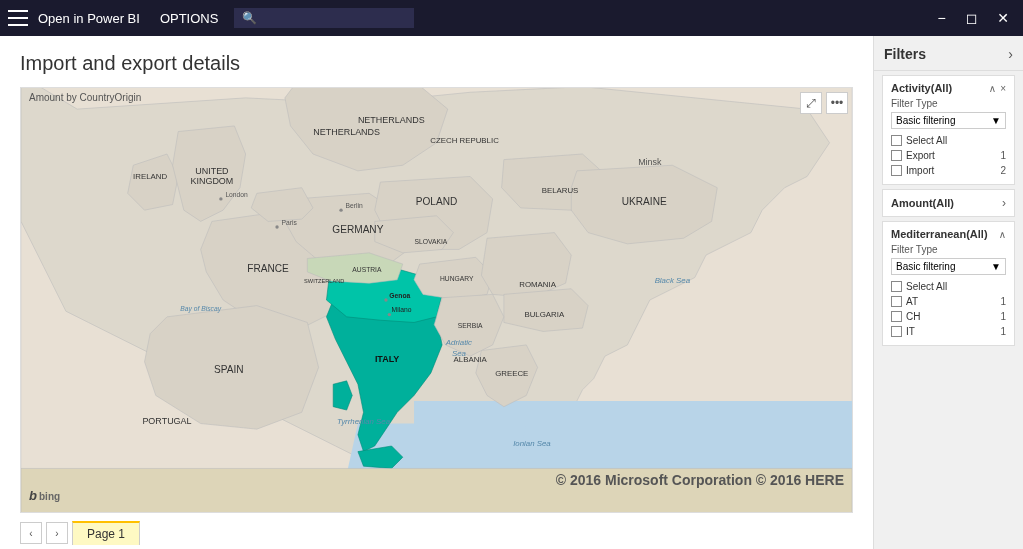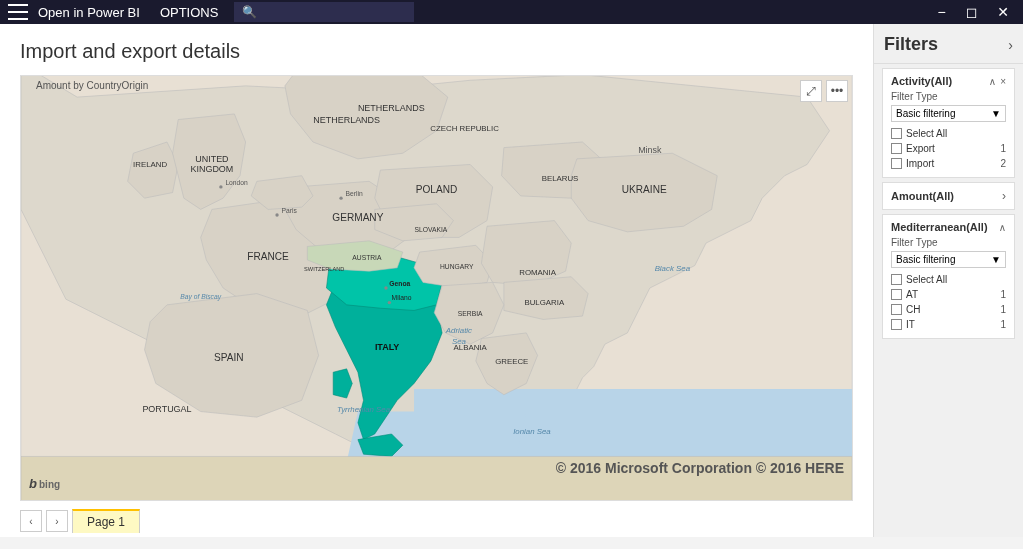--- a/index.html
+++ b/index.html
@@ -1,21 +1,21 @@
 <!DOCTYPE html>
 <html><head>
   <meta charset="utf-8">
   <style>
     * { box-sizing: border-box; margin: 0; padding: 0; }
     body { font-family: 'Segoe UI', sans-serif; background: #f3f3f3; width: 1023px; height: 549px; overflow: hidden; }
 
     
     .titlebar {
       background: #1a1a2e;
-      height: 24px;
+      height: 36px;
       display: flex;
       align-items: center;
       padding: 0 8px;
       color: white;
     }
     .titlebar-hamburger {
       width: 20px; height: 16px; display: flex; flex-direction: column; justify-content: space-between; cursor: pointer; margin-right: 10px;
     }
     .titlebar-hamburger span { height: 2px; background: white; display: block; }
     .titlebar-title { font-size: 13px; font-weight: 400; }
@@ -29,21 +29,21 @@
 
     
     .main { display: flex; height: calc(549px - 36px); }
 
     
     .content { flex: 1; padding: 16px 20px 0 20px; background: white; display: flex; flex-direction: column; }
     .page-title { font-size: 20px; color: #333; margin-bottom: 12px; font-weight: 300; }
 
     
     .map-container { flex: 1; border: 1px solid #ddd; position: relative; overflow: hidden; background: #d4e8f0; }
-    .map-label { position: absolute; top: 4px; left: 8px; font-size: 10px; color: #555; margin-left: 7px; }
+    .map-label { position: absolute; top: 4px; left: 8px; font-size: 10px; color: #555; }
 
     
     .map-svg { width: 100%; height: 100%; }
 
     
     .map-tooltip {
       position: absolute; top: 48%; left: 50%; transform: translate(-10%, -50%);
       background: rgba(30,30,30,0.92); color: white; padding: 8px 12px; font-size: 11px; min-width: 130px;
     }
     .map-tooltip table { border-collapse: collapse; }
@@ -61,21 +61,21 @@
     .map-copyright { position: absolute; bottom: 24px; right: 8px; font-size: 14px; color: #555; font-weight: bold; }
 
     
     .page-nav { display: flex; align-items: center; height: 32px; margin-top: 4px; gap: 4px; }
     .page-nav-btn { background: none; border: 1px solid #ccc; width: 22px; height: 22px; font-size: 10px; cursor: pointer; display: flex; align-items: center; justify-content: center; color: #555; }
     .page-tab { background: #fef9c3; border: 1px solid #ccc; border-bottom: none; padding: 4px 14px; font-size: 12px; cursor: pointer; color: #333; border-top: 2px solid #ffc000; }
 
     
     .filters-panel { width: 150px; background: #f0f0f0; border-left: 1px solid #ddd; display: flex; flex-direction: column; overflow: hidden; }
     .filters-header { display: flex; align-items: center; justify-content: space-between; padding: 10px 10px 8px 10px; border-bottom: 1px solid #ddd; background: #f0f0f0; }
-    .filters-title { font-size: 18px; font-weight: 600; color: #333; }
+    .filters-title { font-size: 14px; font-weight: 600; color: #333; }
     .filters-expand { background: none; border: none; cursor: pointer; font-size: 14px; color: #555; }
 
     .filters-section-label { font-size: 10px; color: #777; padding: 8px 10px 4px 10px; }
 
     .filter-card { background: white; border: 1px solid #ddd; margin: 4px 8px; padding: 6px 8px; }
     .filter-card-header { display: flex; align-items: center; justify-content: space-between; margin-bottom: 4px; }
     .filter-card-title { font-size: 11px; font-weight: 600; color: #333; }
     .filter-card-controls { display: flex; gap: 4px; }
     .filter-card-btn { background: none; border: none; cursor: pointer; font-size: 10px; color: #666; padding: 0; }
 

